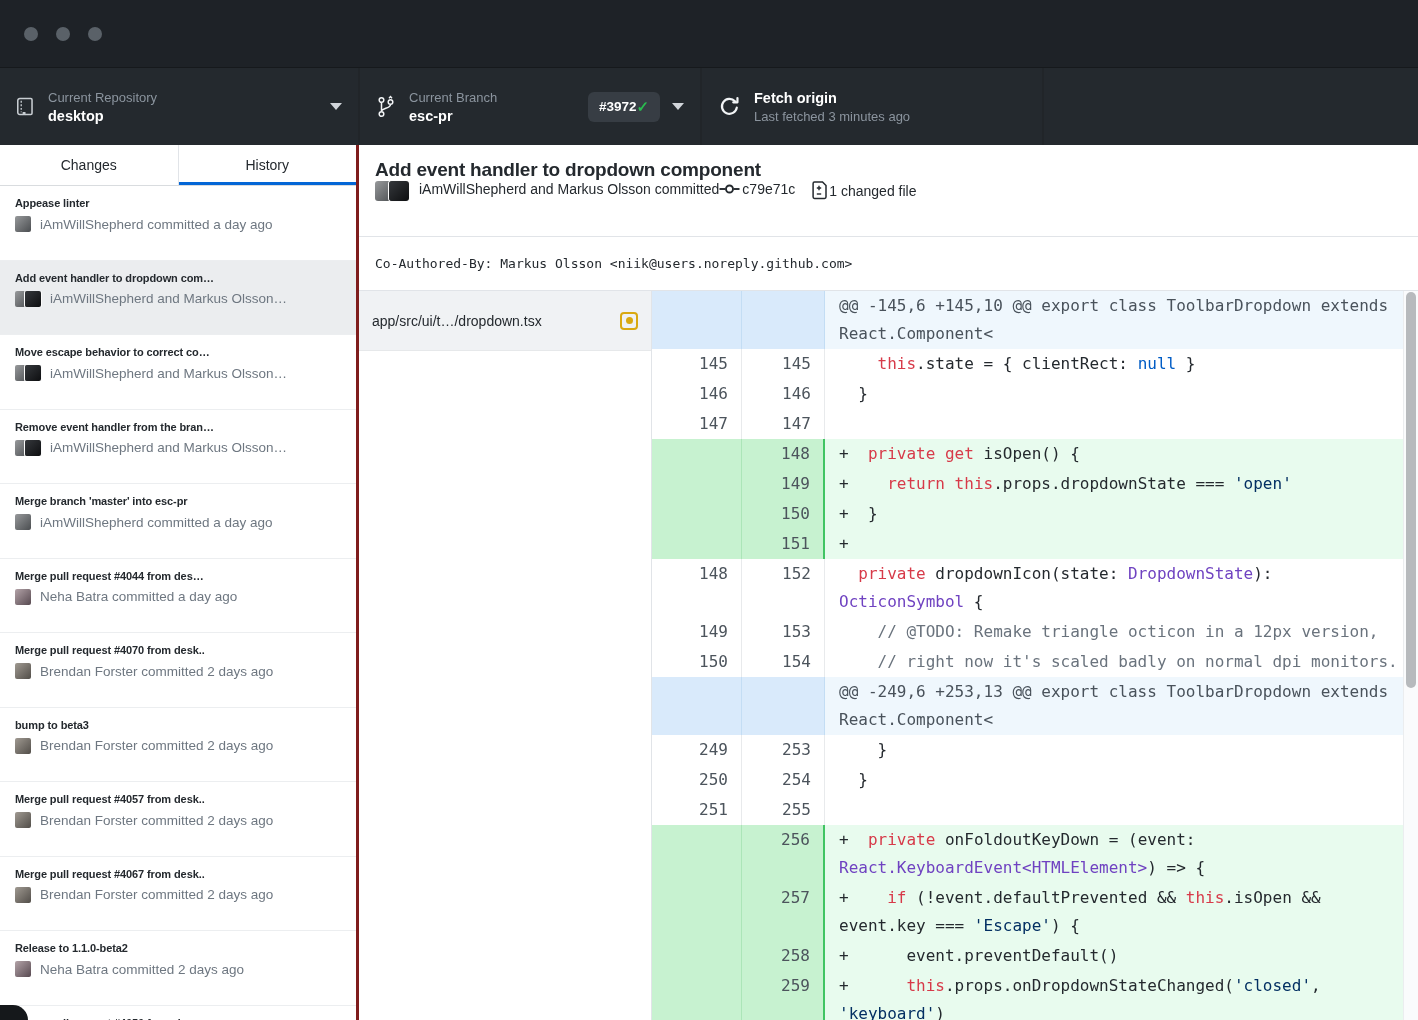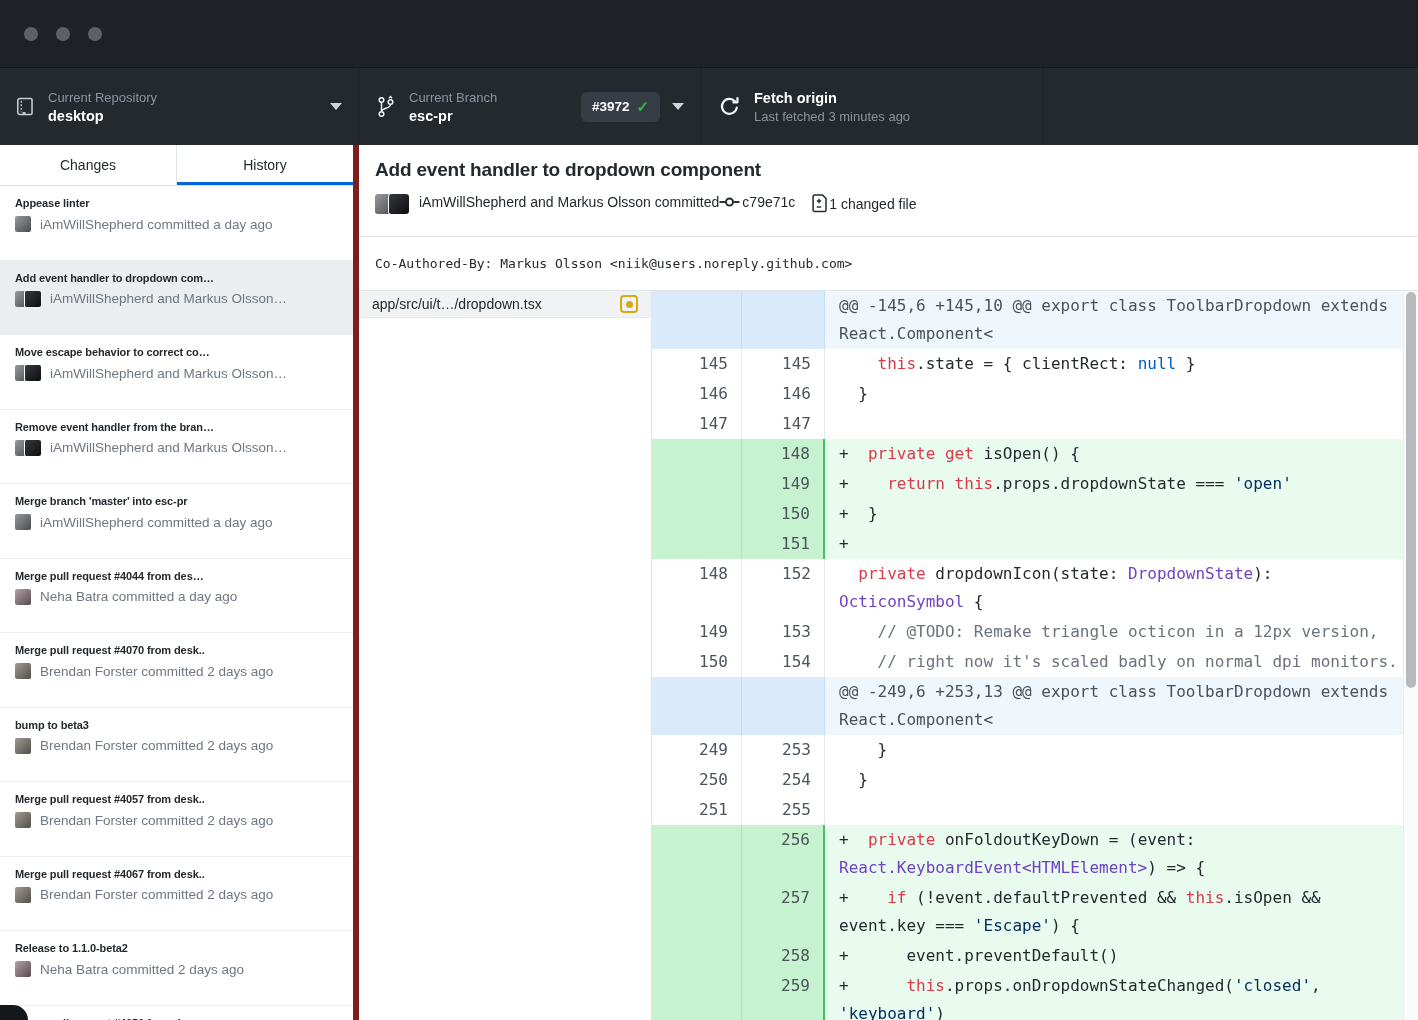--- a/index.html
+++ b/index.html
@@ -20,27 +20,27 @@
   .tsec.fetch { width:340px; }
   .trest { flex:1; background:#24292e; }
   .ticon { margin-right:13px; display:flex; align-items:center; }
   .tlabels { display:flex; flex-direction:column; justify-content:center; min-width:0; }
   .tl-small { font-size:13px; color:#8b949e; margin-bottom:3px; }
   .tl-big { font-size:14.5px; font-weight:700; color:#fff; }
   .caret { width:0; height:0; border-left:6px solid transparent; border-right:6px solid transparent;
     border-top:7px solid #d1d5da; margin-left:12px; }
   .repo .caret { margin-left:auto; }
   .badge { margin-left:auto; background:#373d44; border-radius:6px; padding:6px 11px;
-    font-size:13.5px; font-weight:700; color:#fff; display:flex; align-items:center; gap:7px; }
+    font-size:13.5px; font-weight:700; color:#fff; display:flex; align-items:center; }
   .badge .chk { color:#2abb4f; font-weight:700; font-size:15px; }
   .fetch .tl-small { margin-bottom:0; margin-top:3px; }
 
   
   .body { display:flex; height:875px; background:#fff; position:relative; }
-  .sidebar { width:359px; border-right:6px solid #7f1d1d; display:flex; flex-direction:column; overflow:hidden; }
+  .sidebar { width:359px; border-right:3px solid #7f1d1d; display:flex; flex-direction:column; overflow:hidden; }
   .tabs { height:41px; min-height:41px; display:flex; border-bottom:1px solid #d9dcdf; }
   .tab { flex:1; display:flex; align-items:center; justify-content:center; font-size:14px;
     color:#24292e; position:relative; cursor:default; }
   .tab.first { border-right:1px solid #e1e4e8; }
   .tab.active::after { content:""; position:absolute; left:0; right:0; bottom:0; height:3px; background:#0366d6; }
 
   .hlist { flex:1; overflow:hidden; }
   .hitem { height:74.5px; padding:11px 15px 0; border-bottom:1px solid #eceef0; background:#fff; }
   .hitem.sel { background:#ebedef; }
   .hi-title { font-size:11px; font-weight:700; color:#24292e; white-space:nowrap;
@@ -52,32 +52,32 @@
   .av + .av { margin-left:-6px; box-shadow:0 0 0 1px #fbfbfb; }
   .av-will { background:linear-gradient(135deg,#97999b,#4a4d50); }
   .av-markus { background:linear-gradient(135deg,#35383c,#0d0e10); }
   .av-neha { background:linear-gradient(135deg,#b3a3a8,#574950); }
   .av-brendan { background:linear-gradient(135deg,#a09a92,#514d48); }
   .av.lg { width:20px; height:20px; border-radius:3px; }
 
   
   .main { flex:1; display:flex; flex-direction:column; min-width:0; }
   .cheader { height:92px; padding:14px 16px 0; border-bottom:1px solid #e1e4e8; }
-  .ctitle { font-size:19px; font-weight:700; color:#24292e; letter-spacing:-0.2px; margin-bottom:13px; }
+  .ctitle { font-size:19px; font-weight:700; color:#24292e; letter-spacing:-0.2px; }
   .cmeta { display:flex; align-items:flex-start; font-size:14px; color:#24292e; }
   .cmeta .avs { margin-right:10px; }
   .cmeta .grp { display:flex; align-items:center; gap:2px; }
   .cmeta .grp + .grp { margin-left:16px; }
   .coauthor { height:54px; display:flex; align-items:center; padding:0 16px;
     border-bottom:1px solid #e1e4e8; font-family:"DejaVu Sans Mono", monospace;
     font-size:13px; color:#24292e; }
 
   .content { flex:1; display:flex; min-height:0; }
   .filelist { width:293px; min-width:293px; border-right:1px solid #e1e4e8; background:#fff; }
-  .fitem { height:27px; background:#f0f2f4; display:flex; align-items:center;
+  .fitem { height:60px; background:#f0f2f4; display:flex; align-items:center;
     padding:0 13px; border-bottom:1px solid #e6e8ea; }
   .fpath { font-size:14px; color:#24292e; flex:1; white-space:nowrap; overflow:hidden; }
   .fmod { width:18px; height:18px; border:2px solid #d9a912; border-radius:4px;
     position:relative; flex:none; margin-left:8px; }
   .fmod::after { content:""; position:absolute; left:50%; top:50%; width:7px; height:7px;
     margin:-3.5px 0 0 -3.5px; border-radius:50%; background:#d9a912; }
 
   
   .diff { flex:1; position:relative; overflow:hidden;
     font-family:"DejaVu Sans Mono", monospace; font-size:16px; background:#fff; }

